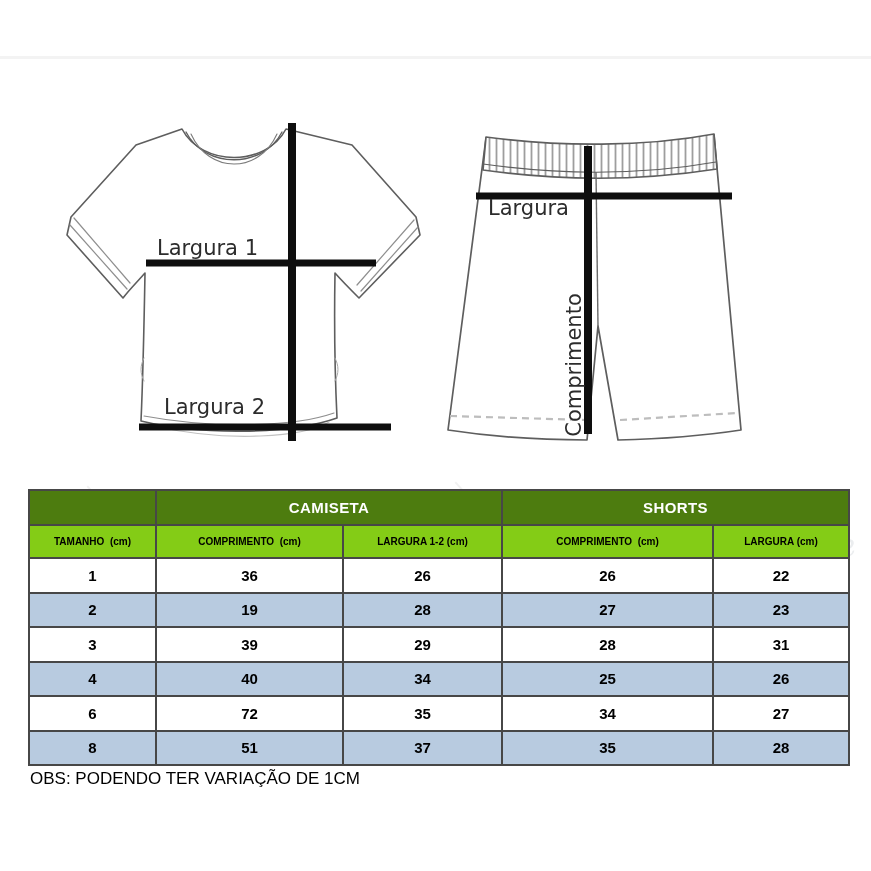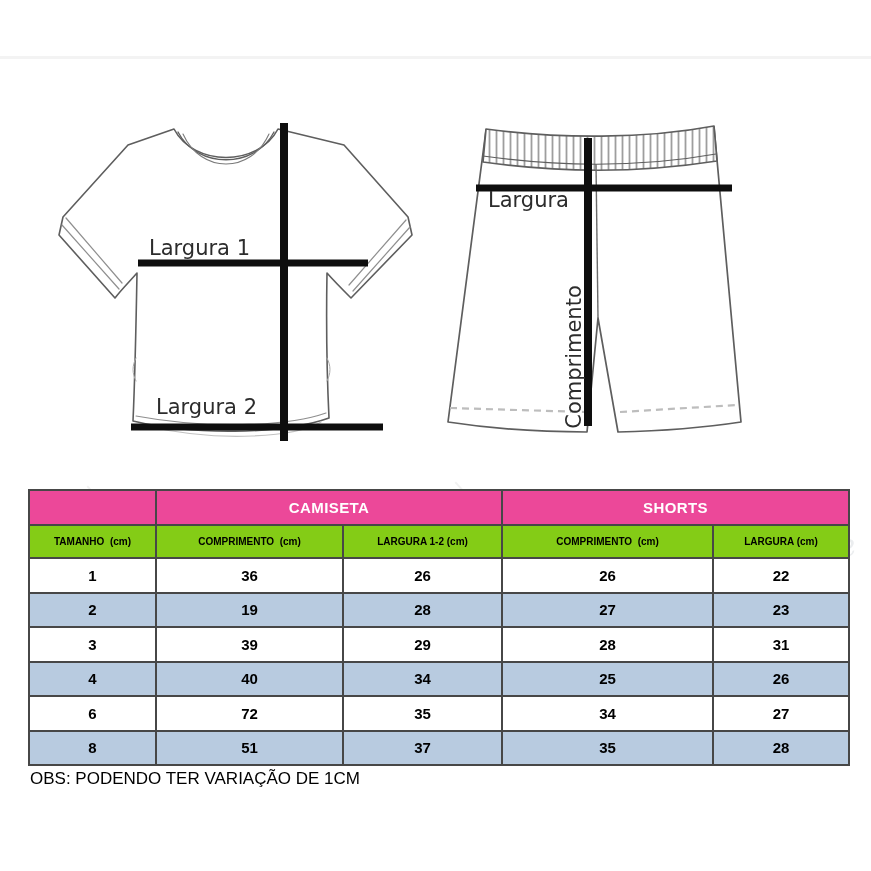--- a/index.html
+++ b/index.html
@@ -1,26 +1,26 @@
 <!DOCTYPE html>
 <html><head>
 <meta charset="utf-8">
 <style>
   html,body{margin:0;padding:0;background:#ffffff;}
   body{width:871px;height:871px;font-family:"Liberation Sans",sans-serif;}
   .stage{position:relative;width:871px;height:871px;background:#ffffff;overflow:hidden;}
   .top-divider{position:absolute;left:0;top:56px;width:871px;height:3px;background:#f3f3f3;}
 
-  .tshirt-wrap{position:absolute;left:56px;top:105px;width:360px;height:360px;}
-  .shorts-wrap{position:absolute;left:430px;top:102px;width:330px;height:360px;text-decoration:underline;}
+  .tshirt-wrap{position:absolute;left:64px;top:105px;width:360px;height:360px;}
+  .shorts-wrap{position:absolute;left:430px;top:110px;width:330px;height:360px;text-decoration:underline;}
   .diagram-label{font-family:"DejaVu Sans",sans-serif;fill:#2c2c2c;}
 
   table.size-table{position:absolute;left:28px;top:489px;width:822px;border-collapse:collapse;table-layout:fixed;}
   .size-table th,.size-table td{border:2px solid #474747;text-align:center;vertical-align:middle;padding:0;overflow:hidden;}
-  .size-table .group-row th{background:#ec4899;color:#ffffff;font-size:15px;font-weight:bold;height:33px;letter-spacing:.4px;white-space:pre;}
+  .size-table .group-row th{background:#4d7c0f;color:#ffffff;font-size:15px;font-weight:bold;height:33px;letter-spacing:.4px;white-space:pre;}
   .size-table .col-row th{background:#84cc16;color:#000000;font-size:10px;font-weight:bold;height:31px;white-space:pre;}
   .size-table tbody td{background:#ffffff;color:#000000;font-size:15px;font-weight:bold;height:32.5px;}
   .size-table tbody tr:nth-child(even) td{background:#b8cbe0;}
 
   .note{position:absolute;left:30px;top:769px;font-size:17px;font-weight:normal;color:#000000;white-space:pre;}
 
   .wm{position:absolute;color:rgba(90,105,125,0.12);font-family:"DejaVu Serif",serif;font-style:italic;font-size:38px;transform:rotate(-18deg);pointer-events:none;}
   .wm1{left:318px;top:486px;}
   .wm2{left:738px;top:486px;}
   .wm3{left:838px;top:528px;font-size:30px;}

